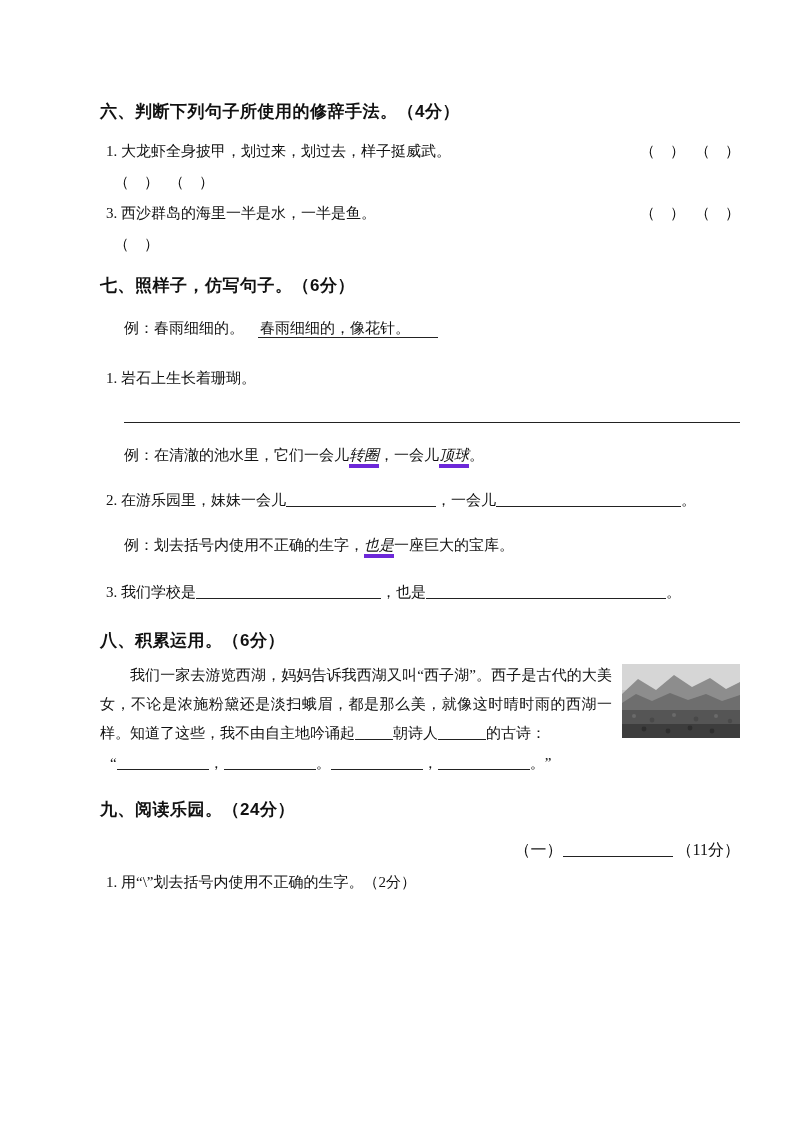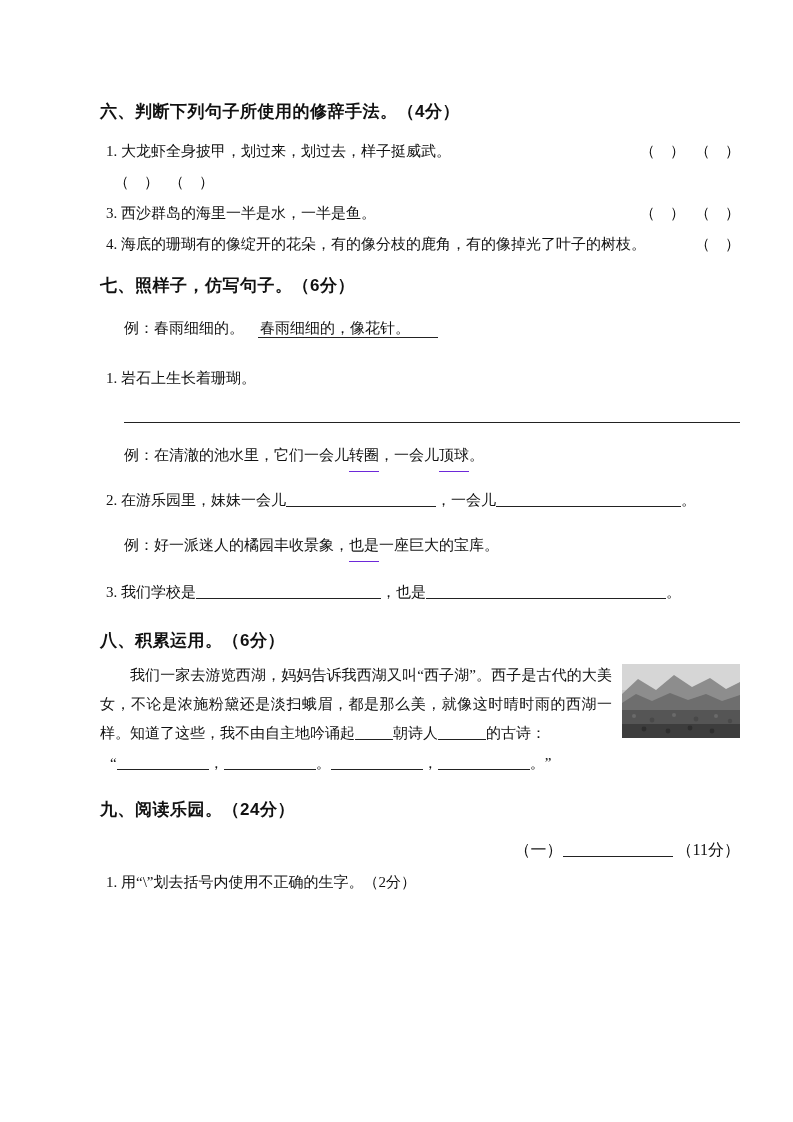--- a/index.html
+++ b/index.html
@@ -35,21 +35,21 @@
   #sec7 { margin-top: 14px; }
   .example { font-size: 15px; line-height: 28px; padding-left: 24px; }
   .numbered { font-size: 15px; line-height: 28px; padding-left: 6px; }
   #sec7 .ex1 { margin-top: 16px; }
   #sec7 .it1 { margin-top: 22px; }
   #sec7 .answer-line { margin-top: 30px; margin-left: 24px; height: 0; border-bottom: 1px solid #222; }
   #sec7 .ex2 { margin-top: 18px; }
   #sec7 .it2 { margin-top: 16px; line-height: 30px; }
   #sec7 .ex3 { margin-top: 16px; }
   #sec7 .it3 { margin-top: 18px; line-height: 30px; }
-  .bu { border-bottom: 1px solid #6d28d9; padding-bottom: 8px; }
+  .bu { border-bottom: 4px solid #6d28d9; padding-bottom: 1px; font-style: italic; }
   .bu-ans { border-bottom: 1px solid #222; padding: 0 28px 1px 2px; margin-left: 14px; }
   .blank {
     display: inline-block;
     border-bottom: 1px solid #222;
     height: 14px; vertical-align: -2px;
   }
   
   #sec8 { margin-top: 22px; }
   #sec8 .s8-wrap { margin-top: 8px; }
   .s8-para { font-size: 15px; line-height: 29px; text-align: justify; text-indent: 2em; }
@@ -75,33 +75,32 @@
       <span class="brackets"><span>（　）</span><span>（　）</span></span>
     </div>
     <div class="q-item">
       <span class="brackets"><span>（　）</span><span>（　）</span></span>
     </div>
     <div class="q-item">
       <span class="q-text">3. 西沙群岛的海里一半是水，一半是鱼。</span>
       <span class="brackets"><span>（　）</span><span>（　）</span></span>
     </div>
     <div class="q-item">
-      <span class="q-text">4. 海底的珊瑚有的像绽开的花朵，有的像分枝的鹿角，有的像掉光了叶子的树枝。</span>
       <span class="brackets"><span>（　）</span></span>
     </div>
   </section>
 
   <section id="sec7" class="sec">
     <h2 class="sec-heading">七、照样子，仿写句子。（6分）</h2>
     <p class="example ex1"><span>例：春雨细细的。</span><span class="bu-ans">春雨细细的，像花针。</span></p>
     <p class="numbered it1">1. 岩石上生长着珊瑚。</p>
     <div class="answer-line"></div>
     <p class="example ex2"><span>例：在清澈的池水里，它们一会儿</span><span class="bu">转圈</span><span>，一会儿</span><span class="bu">顶球</span><span>。</span></p>
     <p class="numbered it2"><span>2. 在游乐园里，妹妹一会儿</span><span class="blank" style="width:150px"></span><span>，一会儿</span><span class="blank" style="width:185px"></span><span>。</span></p>
-    <p class="example ex3"><span>例：好一派迷人的橘园丰收景象，</span><span class="bu">也是</span><span>一座巨大的宝库。</span></p>
+    <p class="example ex3"><span>例：划去括号内使用不正确的生字，</span><span class="bu">也是</span><span>一座巨大的宝库。</span></p>
     <p class="numbered it3"><span>3. 我们学校是</span><span class="blank" style="width:185px"></span><span>，也是</span><span class="blank" style="width:240px"></span><span>。</span></p>
   </section>
 
   <section id="sec8" class="sec">
     <h2 class="sec-heading">八、积累运用。（6分）</h2>
     <div class="s8-wrap">
       <span class="photo">
         <svg viewBox="0 0 118 74" width="118" height="74" xmlns="http://www.w3.org/2000/svg" aria-hidden="true">
           <rect width="118" height="74" fill="#c7c7c7"></rect>
           <rect width="118" height="26" fill="#d6d6d6"></rect>

